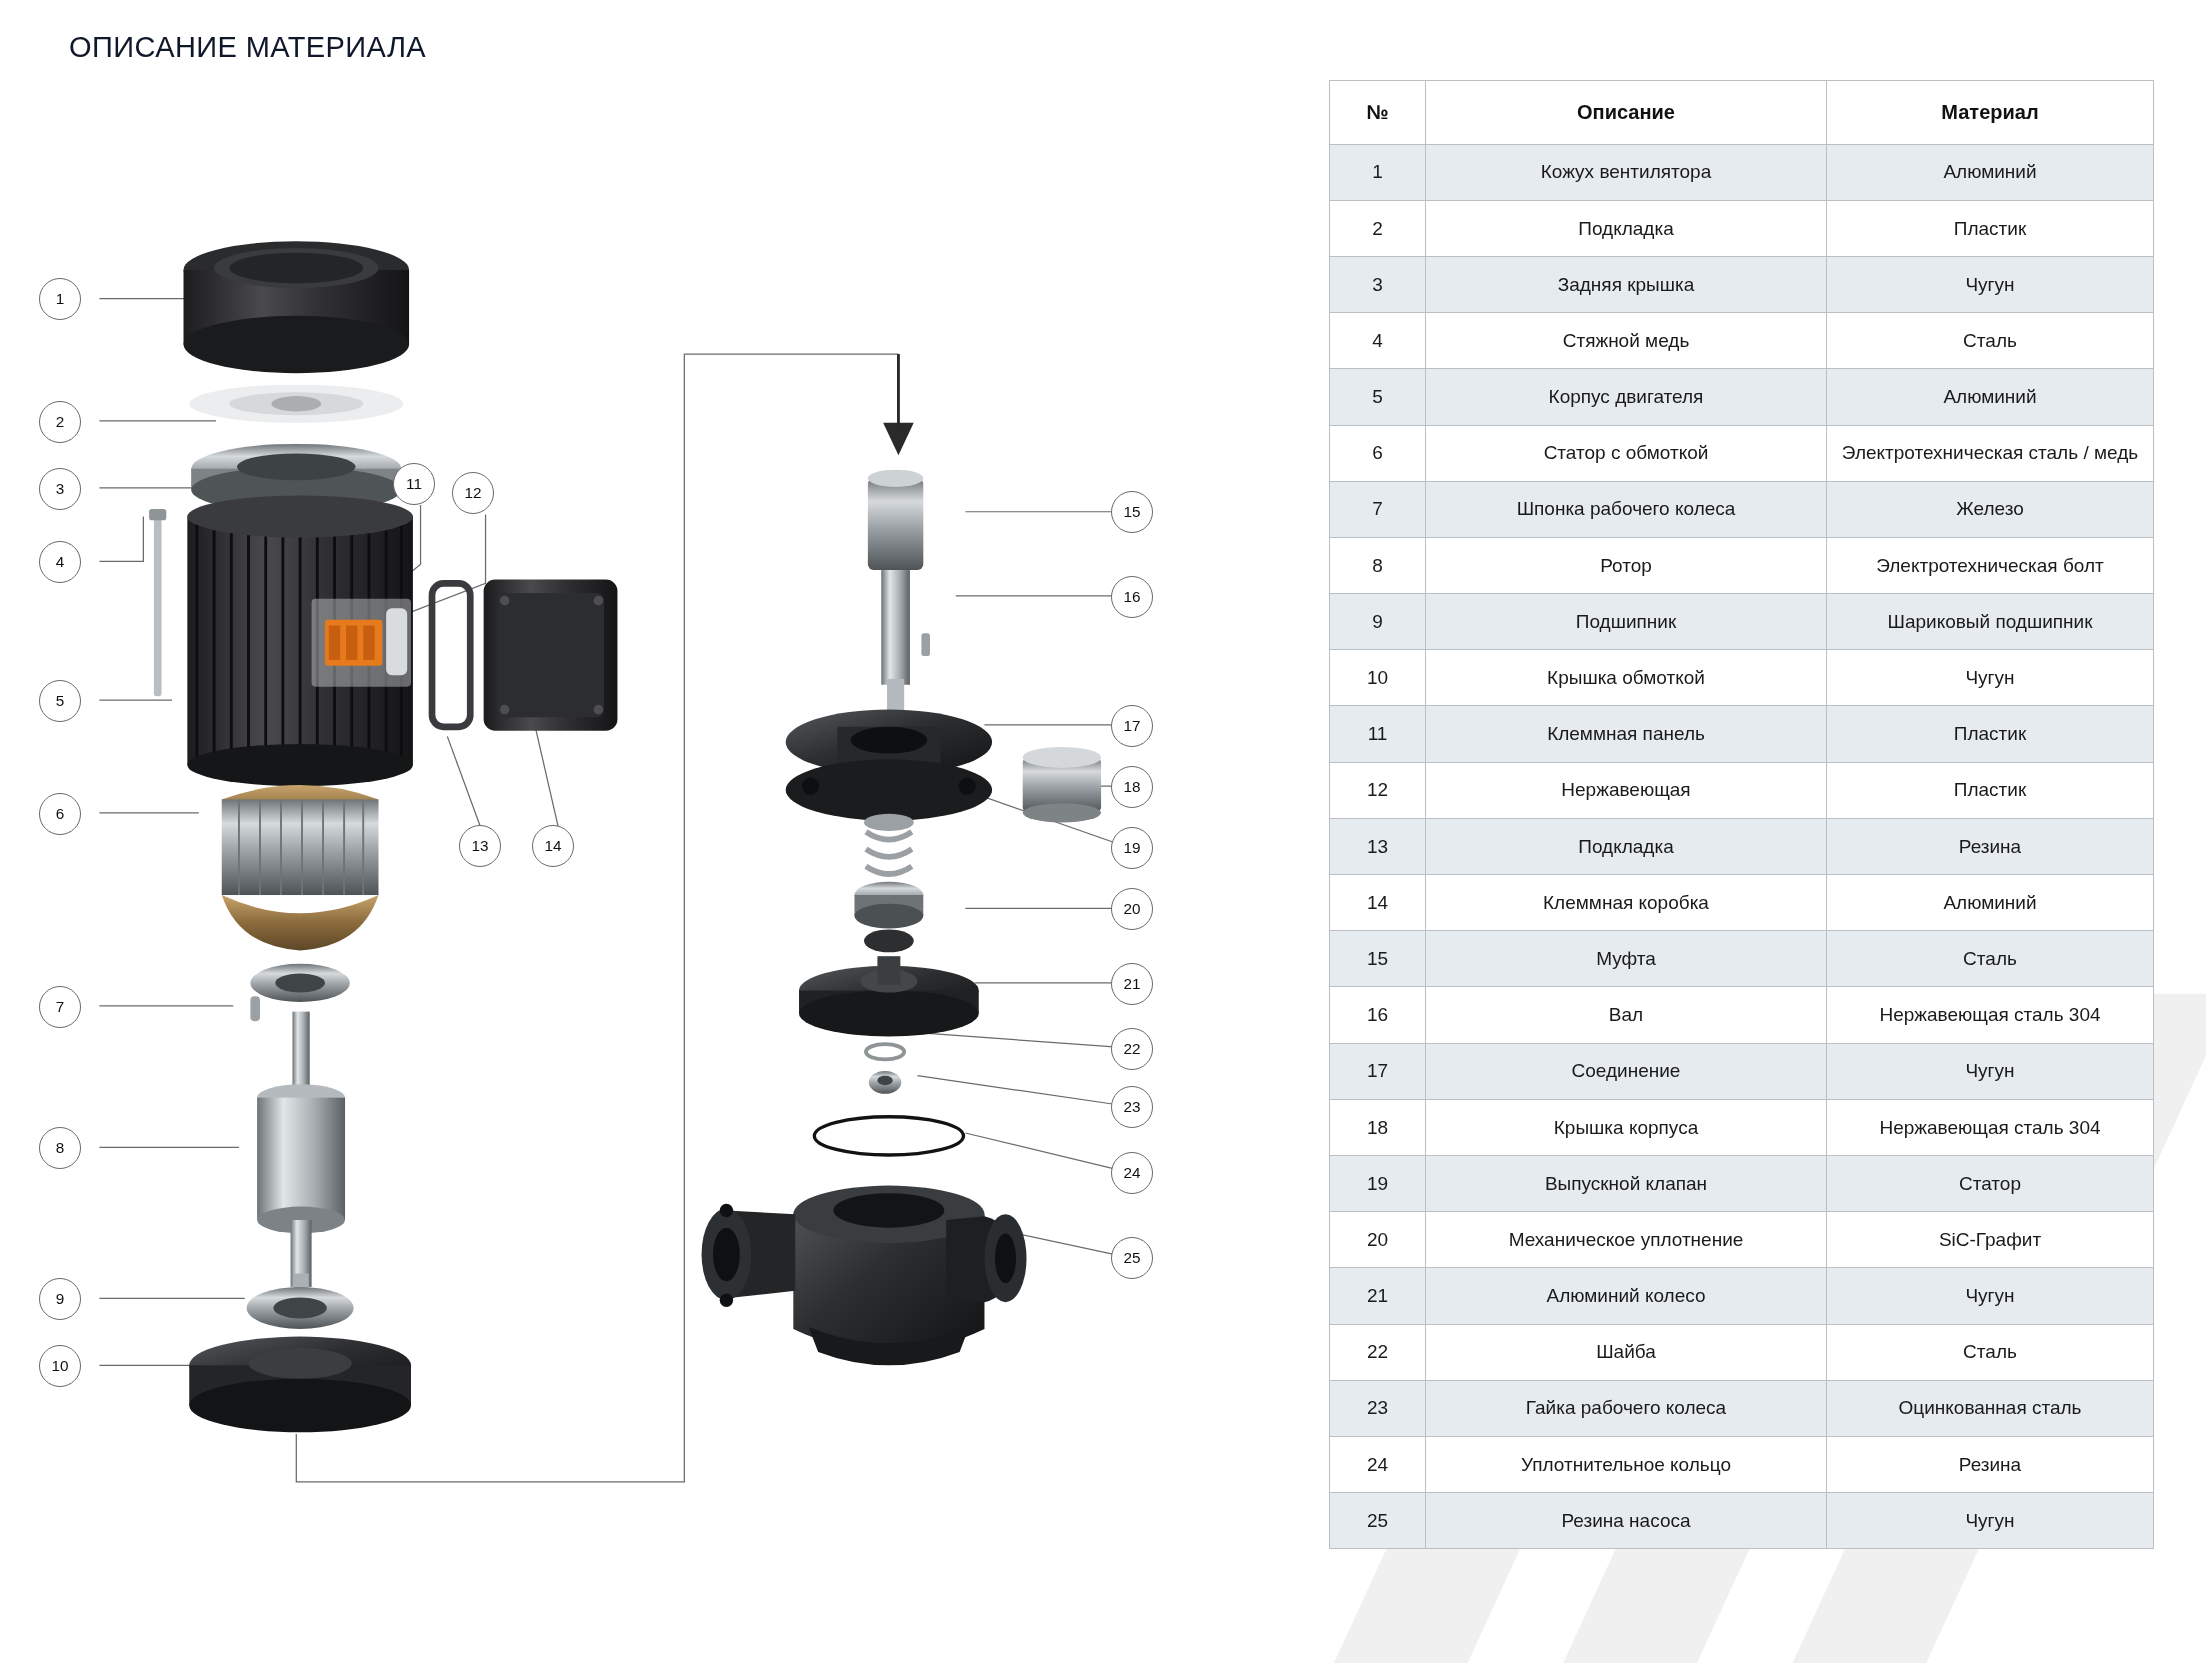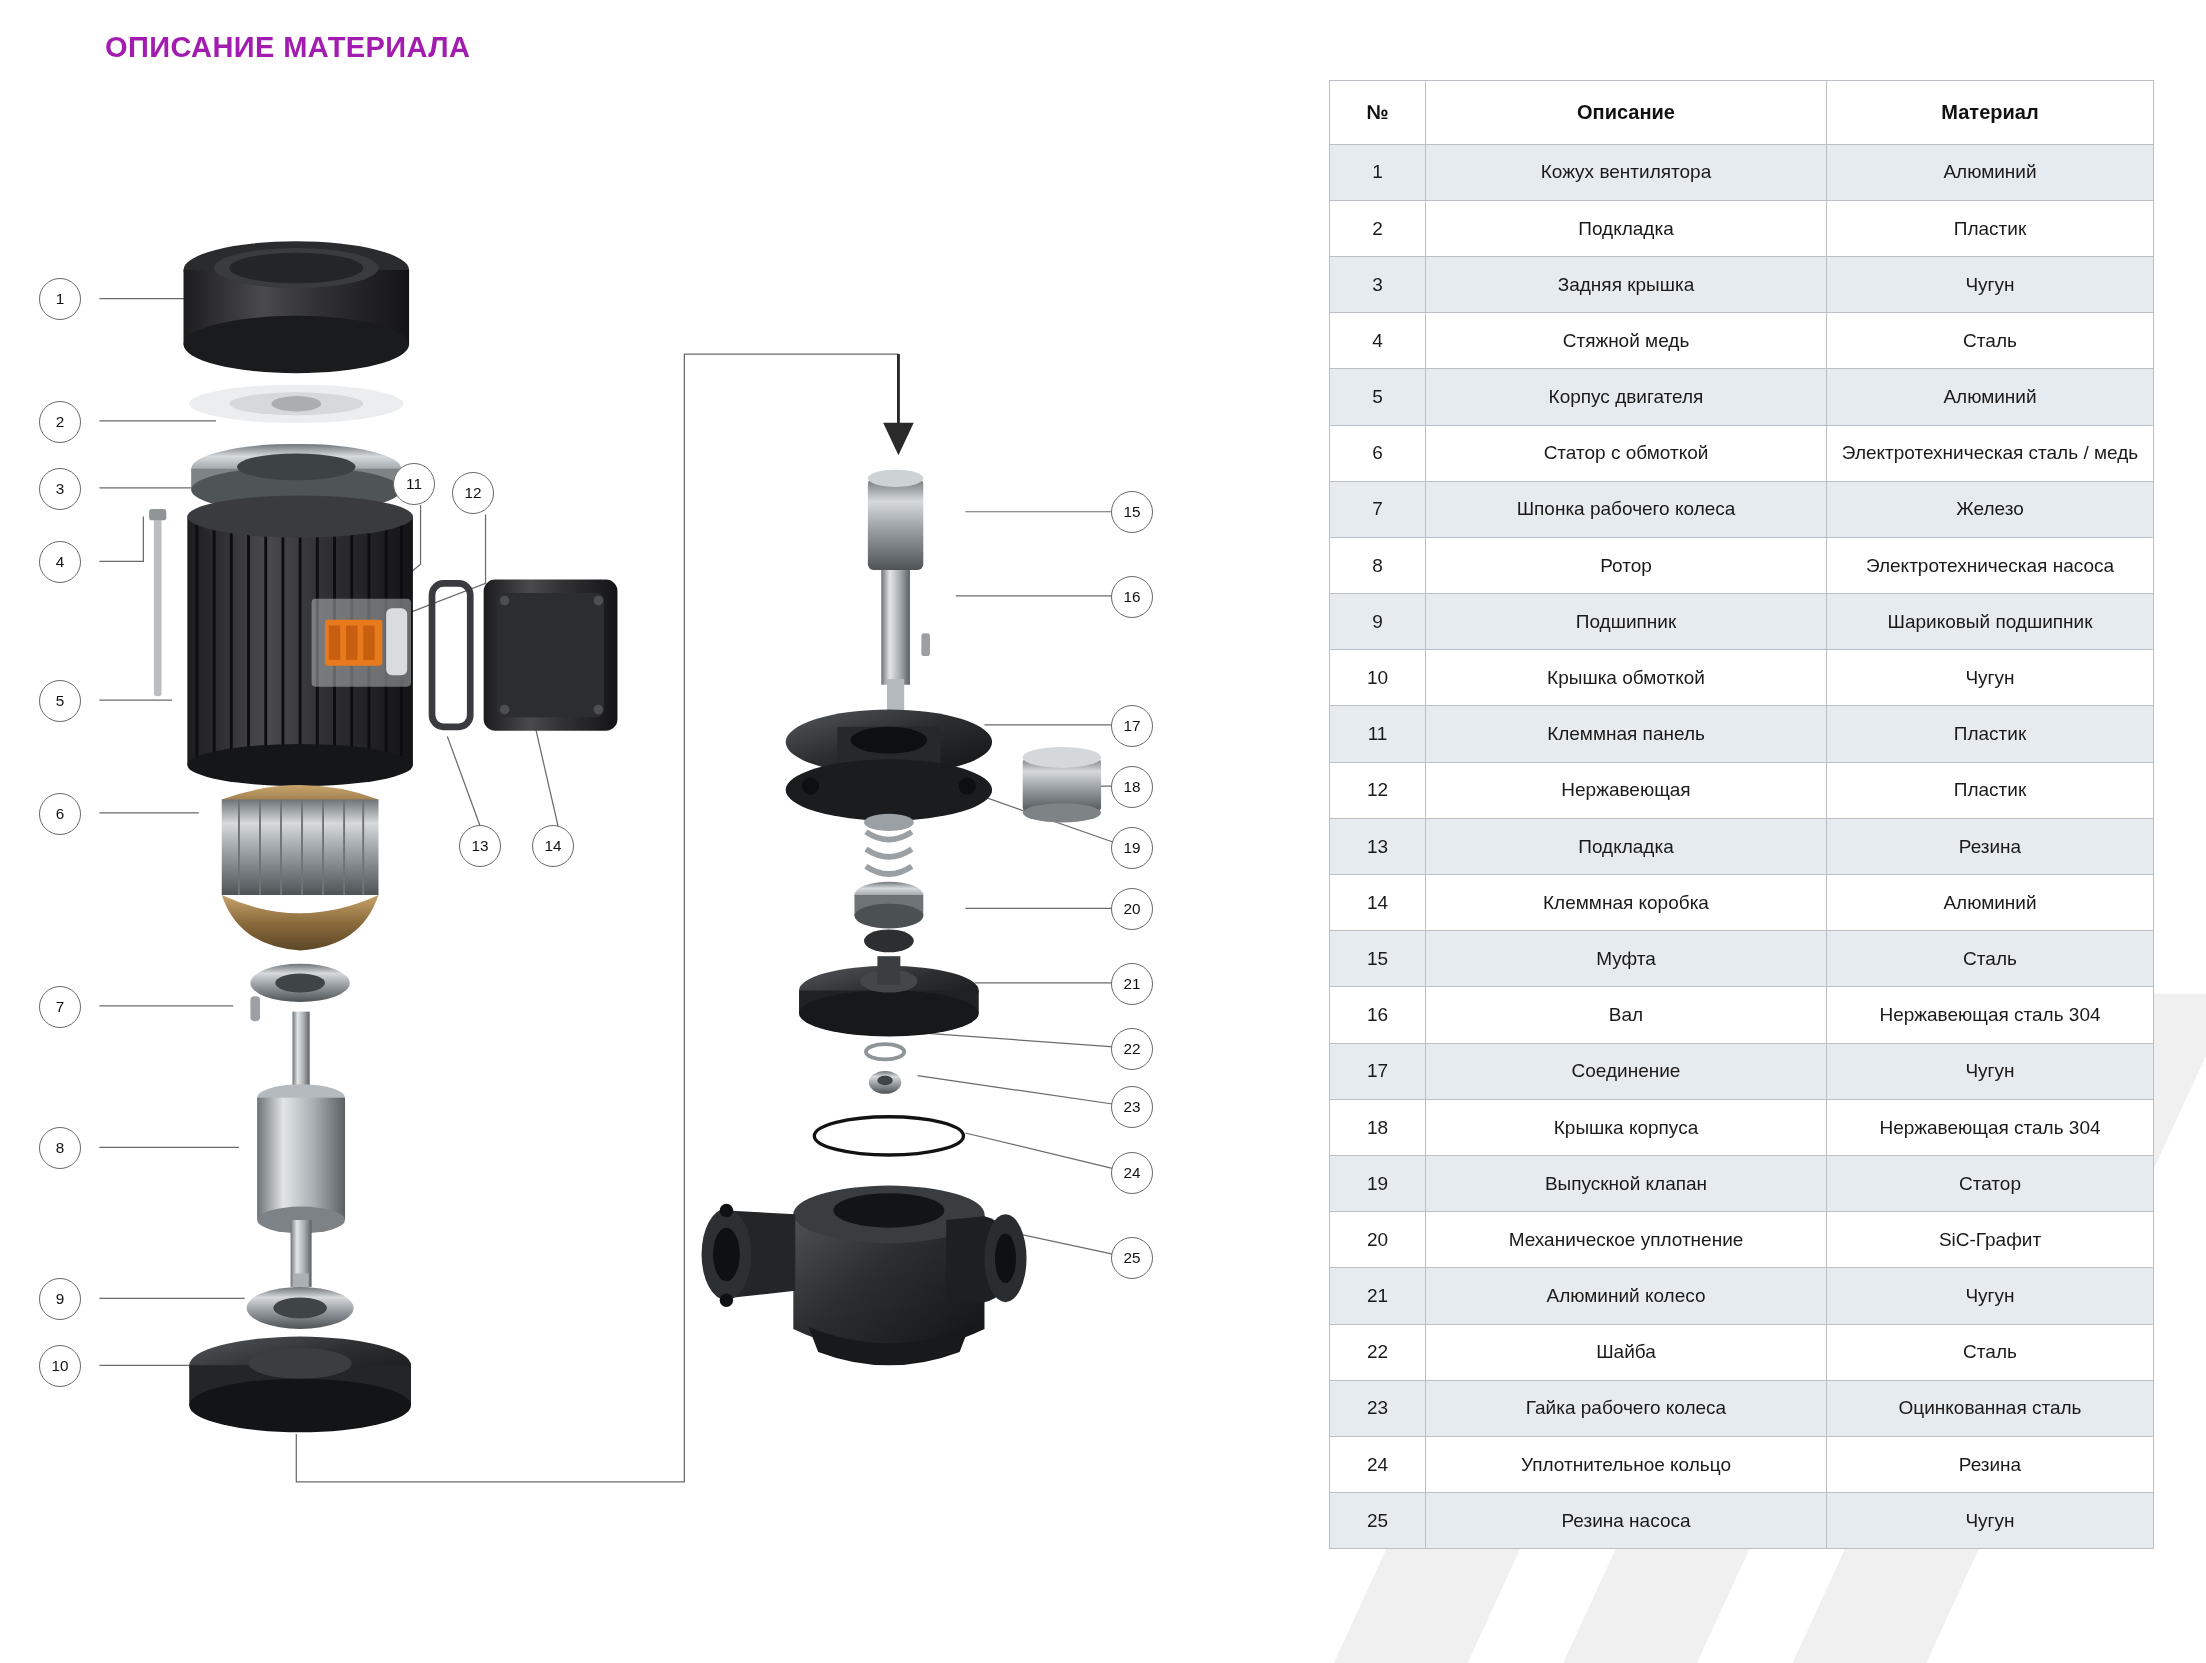--- a/index.html
+++ b/index.html
@@ -25,25 +25,24 @@
     pointer-events: none;
     z-index: 0;
   }
 
   
   .page-title {
     position: absolute;
     left: 69px;
     top: 31px;
     font-size: 29px;
-    font-weight: bold;
-    color: #a21caf;
+    font-weight: normal;
+    color: #0f172a;
     letter-spacing: 0.4px;
     z-index: 5;
-    margin-left: 36px;
   }
 
   
   .diagram {
     position: absolute;
     left: 0;
     top: 67px;
     width: 1319px;
     height: 1549px;
     z-index: 3;
@@ -463,21 +462,21 @@
           <td>Электротехническая сталь / медь</td>
         </tr>
         <tr>
           <td>7</td>
           <td>Шпонка рабочего колеса</td>
           <td>Железо</td>
         </tr>
         <tr>
           <td>8</td>
           <td>Ротор</td>
-          <td>Электротехническая насоса</td>
+          <td>Электротехническая болт</td>
         </tr>
         <tr>
           <td>9</td>
           <td>Подшипник</td>
           <td>Шариковый подшипник</td>
         </tr>
         <tr>
           <td>10</td>
           <td>Крышка обмоткой</td>
           <td>Чугун</td>

